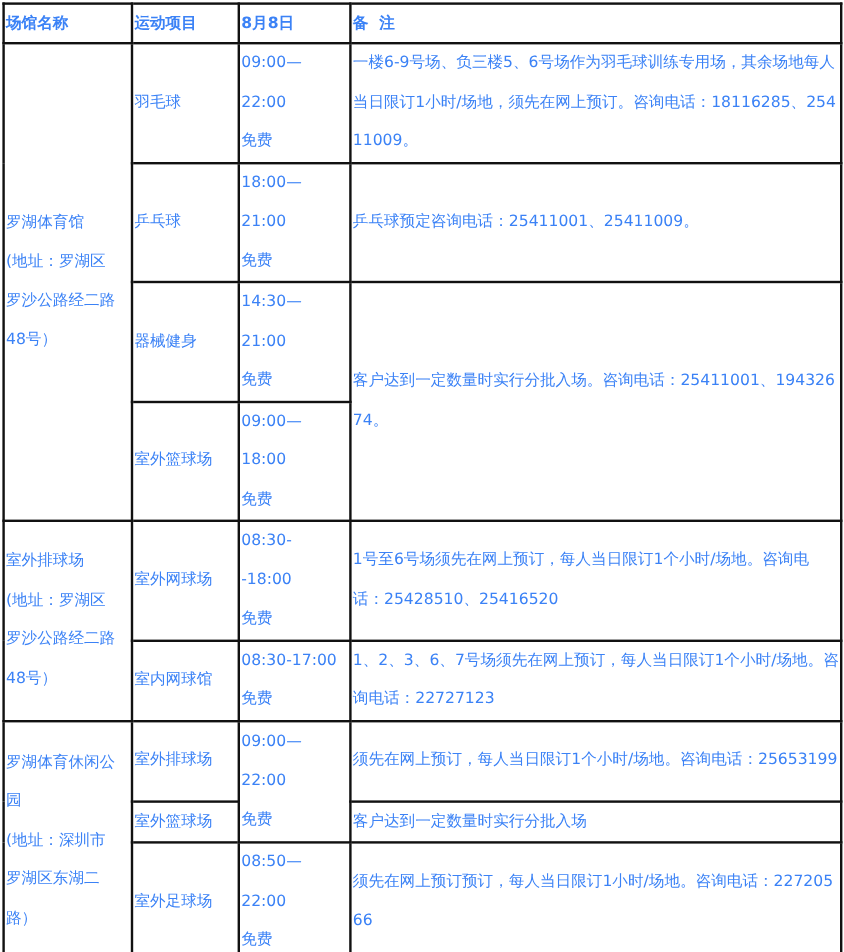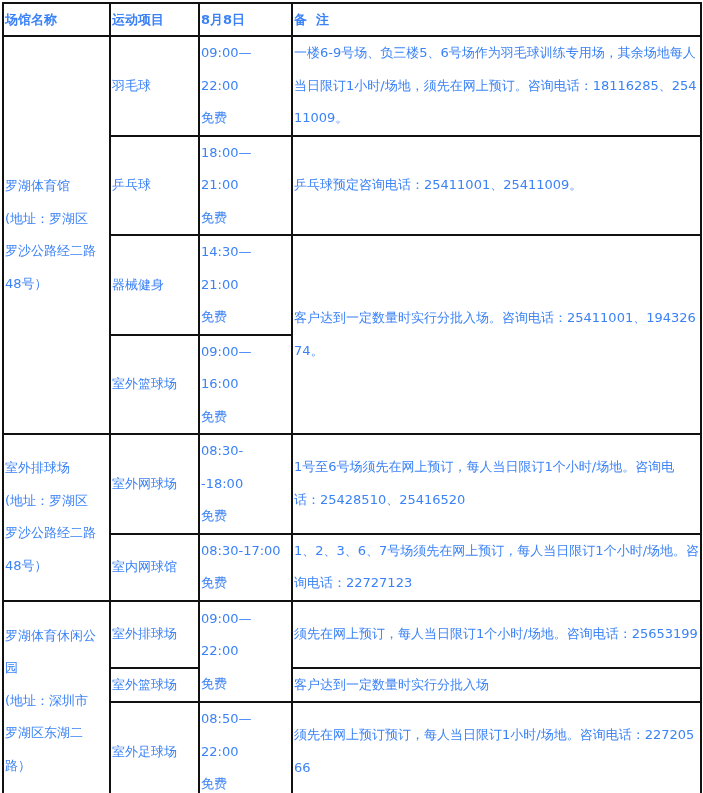--- a/index.html
+++ b/index.html
@@ -57,21 +57,21 @@
       <span class="lines">14:30—</span>
       <span class="lines">21:00</span>
       <span class="lines">免费</span>
     </td>
     <td rowspan="2">客户达到一定数量时实行分批入场。咨询电话：25411001、19432674。</td>
   </tr>
   <tr style="height:97px">
     <td>室外篮球场</td>
     <td>
       <span class="lines">09:00—</span>
-      <span class="lines">16:00</span>
+      <span class="lines">18:00</span>
       <span class="lines">免费</span>
     </td>
   </tr>
 
   <tr style="height:98px">
     <td rowspan="2">
       <span class="lines">室外排球场</span>
       <span class="lines">(地址：罗湖区</span>
       <span class="lines">罗沙公路经二路</span>
       <span class="lines">48号）</span>

